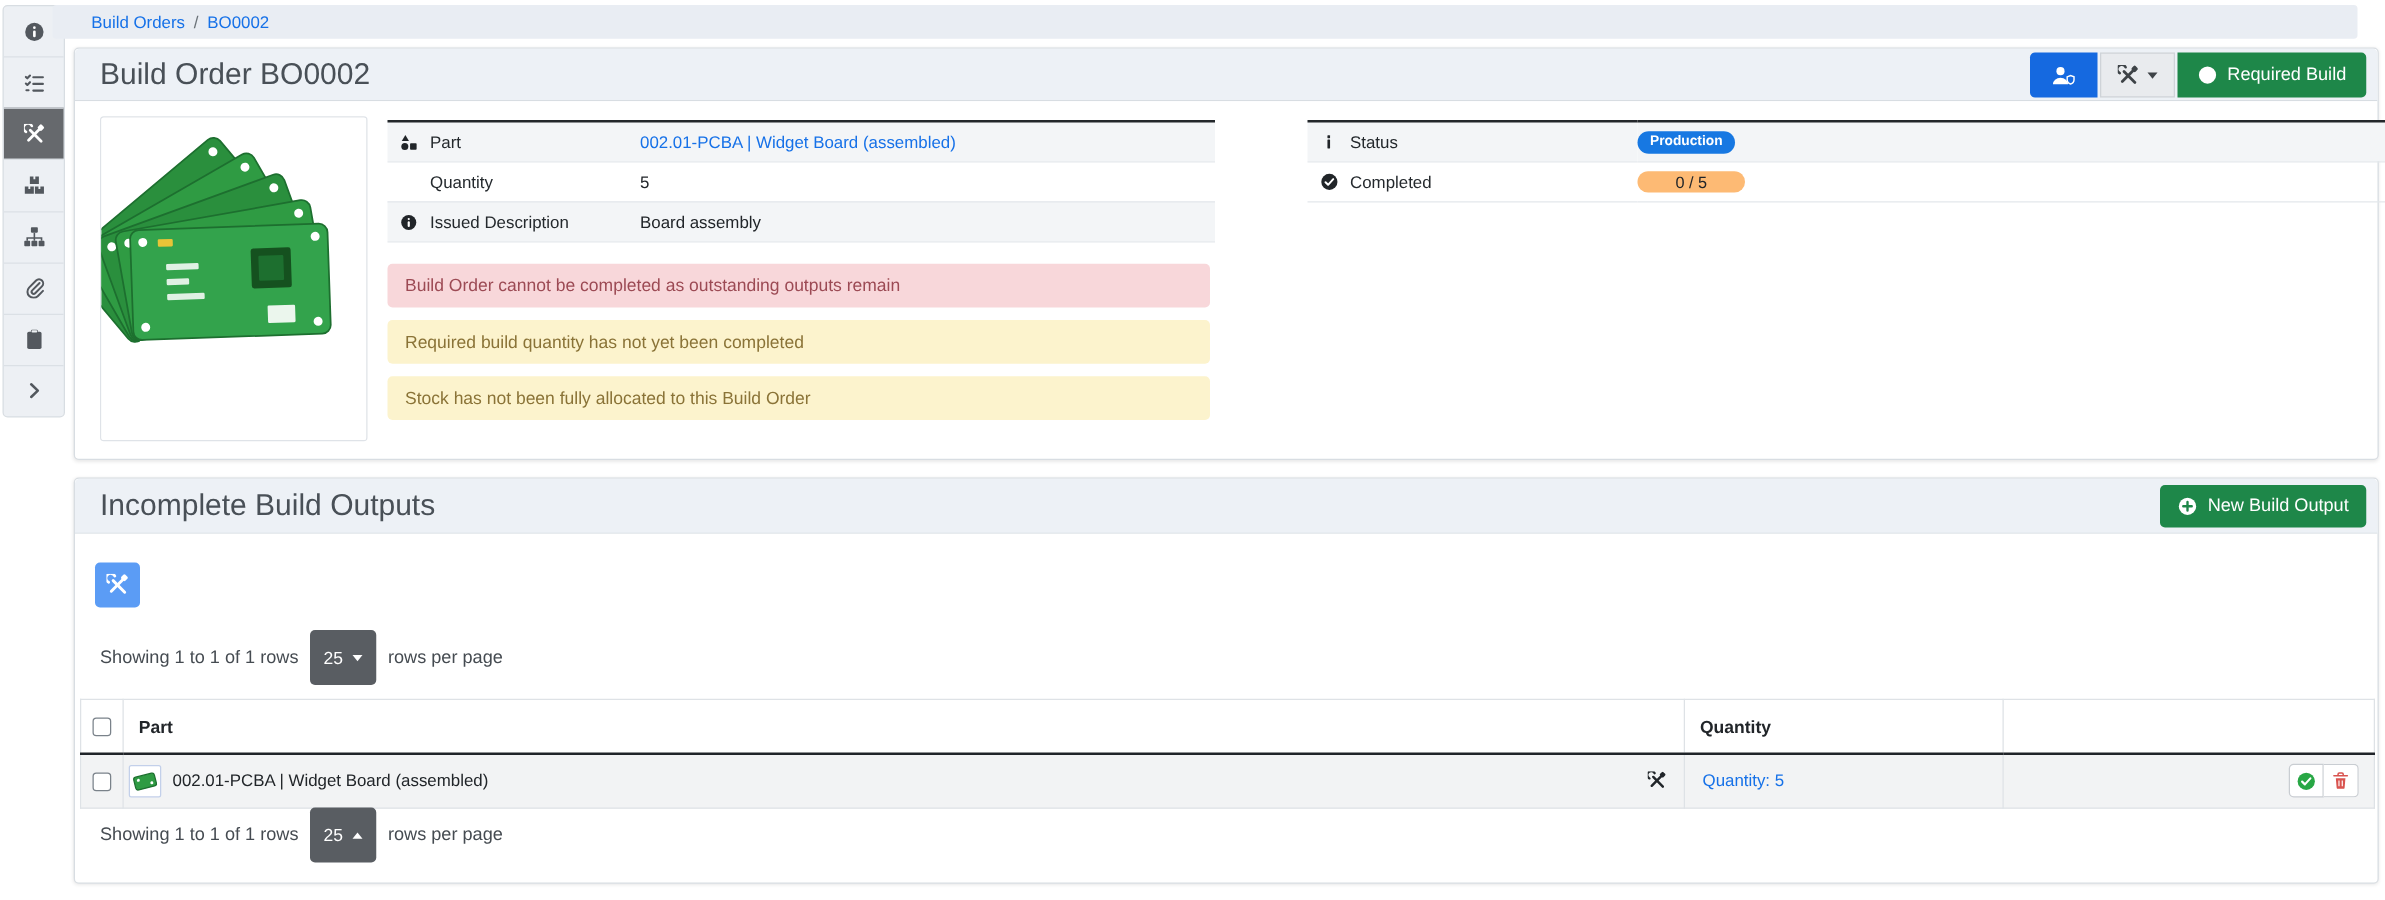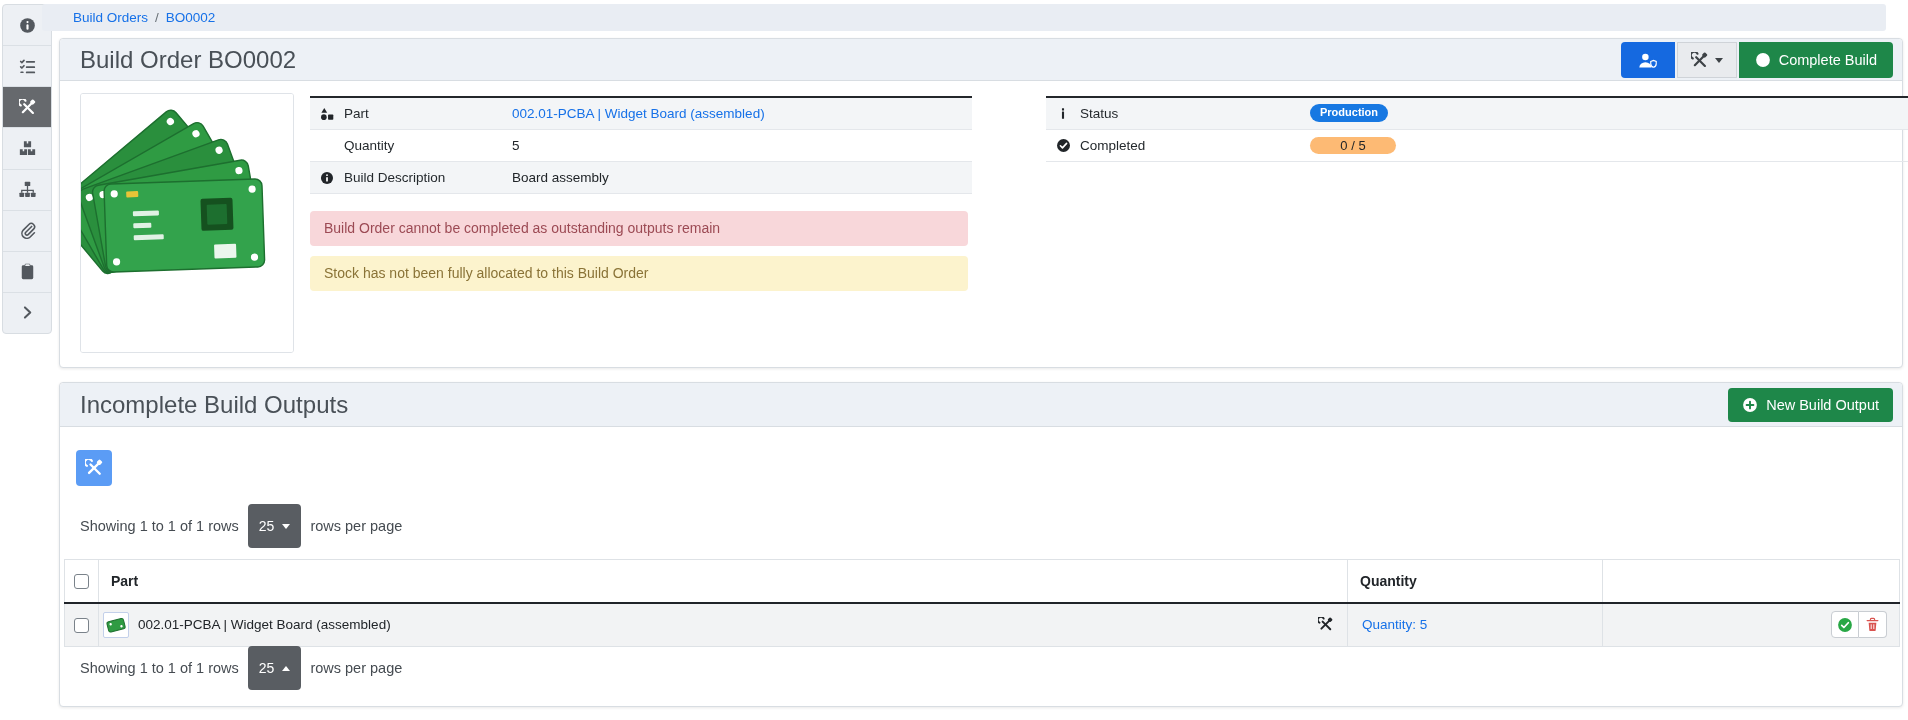--- a/index.html
+++ b/index.html
@@ -274,21 +274,21 @@
         <button class="btn btn-tools-dd">
           <svg class="ic" width="17" height="17">
               <use href="#i-tools"></use>
             </svg>
           <span class="caret-down"></span>
         </button>
         <button class="btn btn-complete">
           <svg class="ic" width="16" height="16">
               <use href="#i-check-circle"></use>
             </svg>
-          <span>Complete Build</span>
+          <span>Required Build</span>
         </button>
       </div>
     </div>
     <div class="card-body">
 
       <div class="image-box">
         <svg width="212" height="258" viewBox="0 0 212 258">
           <rect width="212" height="258" fill="#fff"></rect>
           <g transform="translate(104,132)">
             <g transform="rotate(-40 -72 48)">
@@ -348,28 +348,29 @@
           </tr>
           <tr>
             <td class="c-icon"></td>
             <td class="c-label">Quantity</td>
             <td class="c-value">5</td>
           </tr>
           <tr class="striped">
             <td class="c-icon"><svg class="ic" width="14" height="14">
                   <use href="#i-info-circle"></use>
                 </svg></td>
-            <td class="c-label">Build Description</td>
+            <td class="c-label">Issued Description</td>
             <td class="c-value">Board assembly</td>
           </tr>
         </tbody>
       </table>
 
       <div class="alerts">
         <div class="alert danger">Build Order cannot be completed as outstanding outputs remain</div>
+        <div class="alert warning">Required build quantity has not yet been completed</div>
         <div class="alert warning">Stock has not been fully allocated to this Build Order</div>
       </div>
 
       <table class="kv-table" id="status-table">
         <tbody>
           <tr class="striped">
             <td class="c-icon"><svg class="ic" width="14" height="15">
                   <use href="#i-info"></use>
                 </svg></td>
             <td class="c-label">Status</td>

